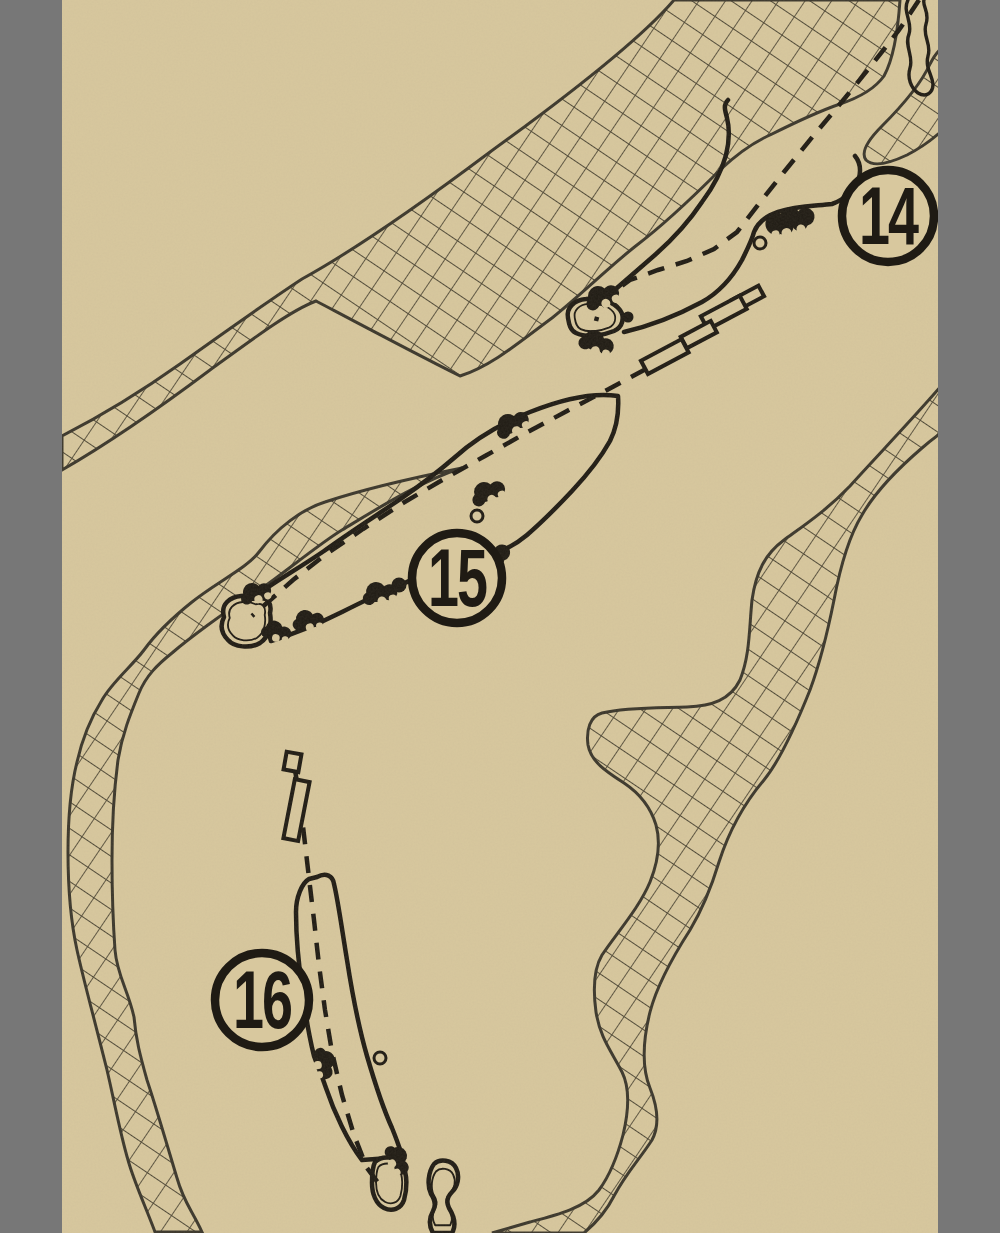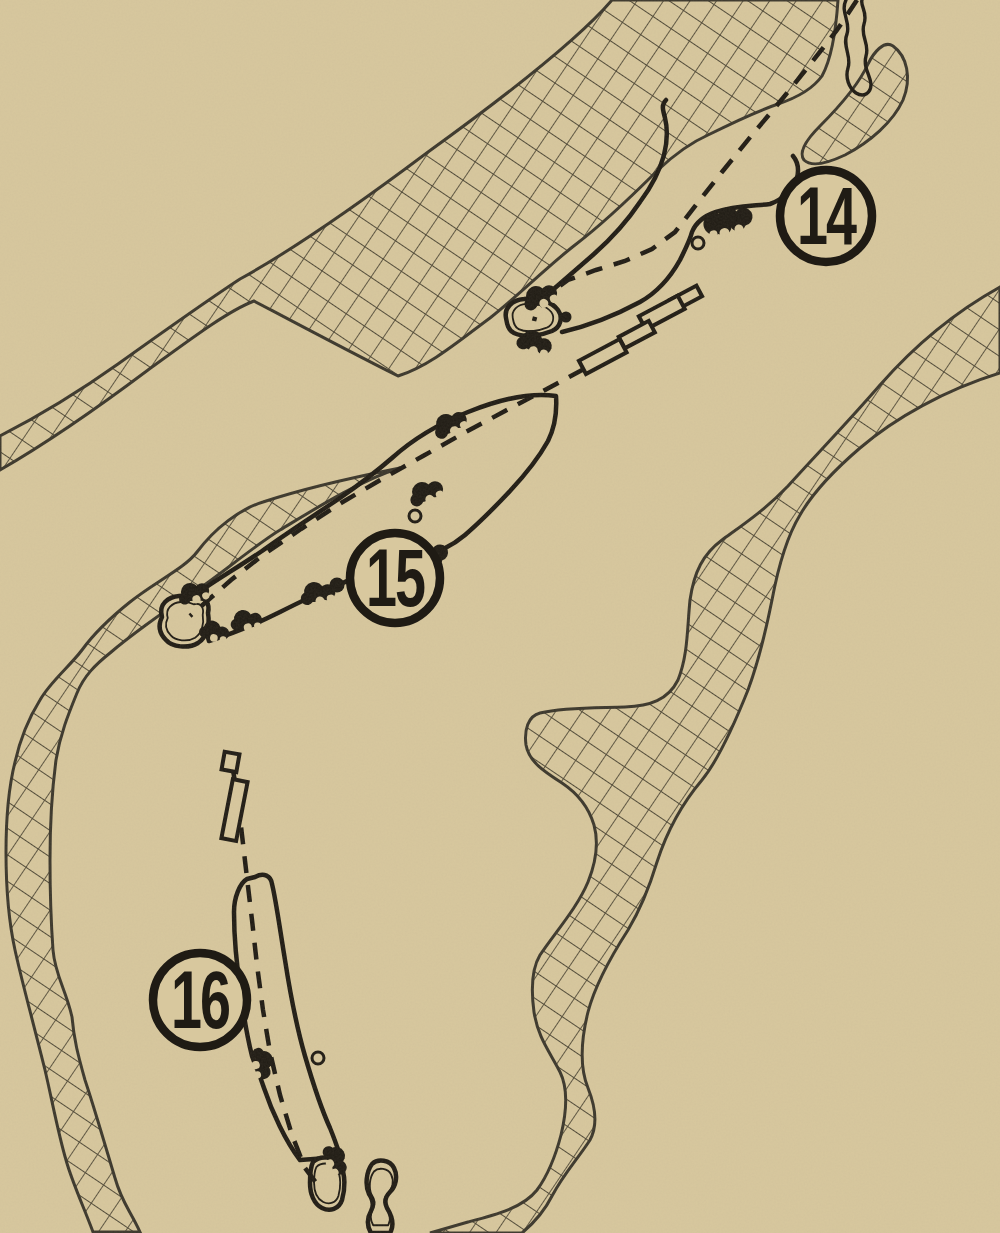--- a/index.html
+++ b/index.html
@@ -1,17 +1,17 @@
 <!DOCTYPE html>
 <html style="--paper: #d8c89e; --ink: #1f1b14; --hatch_line: #4e4836; --region_line: #3b372c; --grain_tint: #6b5c42;"><head>
 <meta charset="utf-8">
 <style>
   html,body{margin:0;padding:0;background:#777;}
   .stage{
-    position:relative;width:1000px;height:1233px;margin:0 auto;
+    position:relative;width:876px;height:1233px;margin:0 auto;
     background:var(--paper,#d8c89e);overflow:hidden;
     font-family:"Liberation Sans",sans-serif;
   }
   svg{position:absolute;inset:0;display:block;}
   .hatch-region{fill:url(#xhatch);stroke:var(--region_line,#3b372c);stroke-width:3;}
   .outline{fill:none;stroke:var(--ink,#201c15);stroke-width:4.5;stroke-linecap:round;stroke-linejoin:round;}
   .outline-thin{fill:none;stroke:var(--ink,#201c15);stroke-width:2.4;stroke-linecap:round;stroke-linejoin:round;}
   .green-fill{fill:var(--paper,#d8c89e);stroke:var(--ink,#201c15);stroke-width:4.5;stroke-linejoin:round;}
   .centerline{fill:none;stroke:var(--ink,#201c15);stroke-width:4.5;stroke-dasharray:17 12;stroke-linecap:butt;}
   .tee{fill:var(--paper,#d8c89e);stroke:var(--ink,#201c15);stroke-width:4;}

